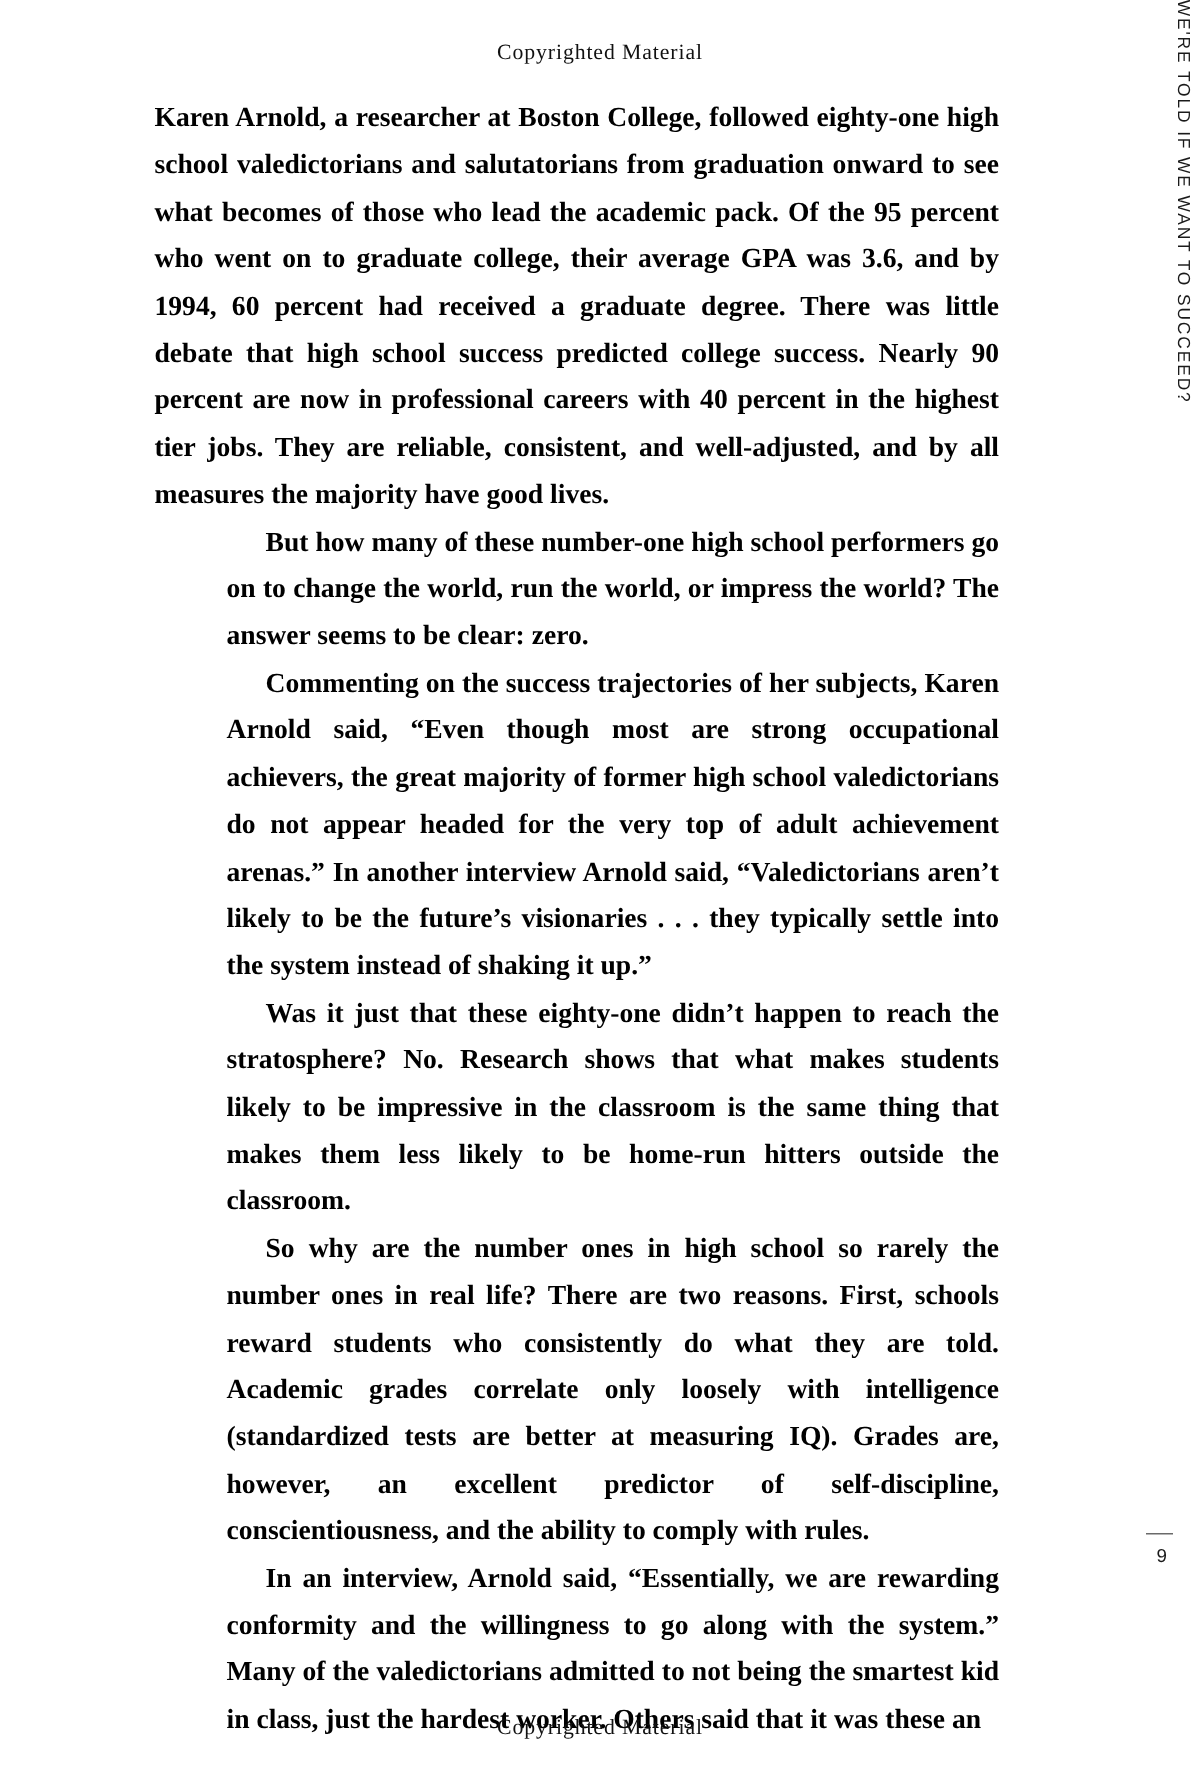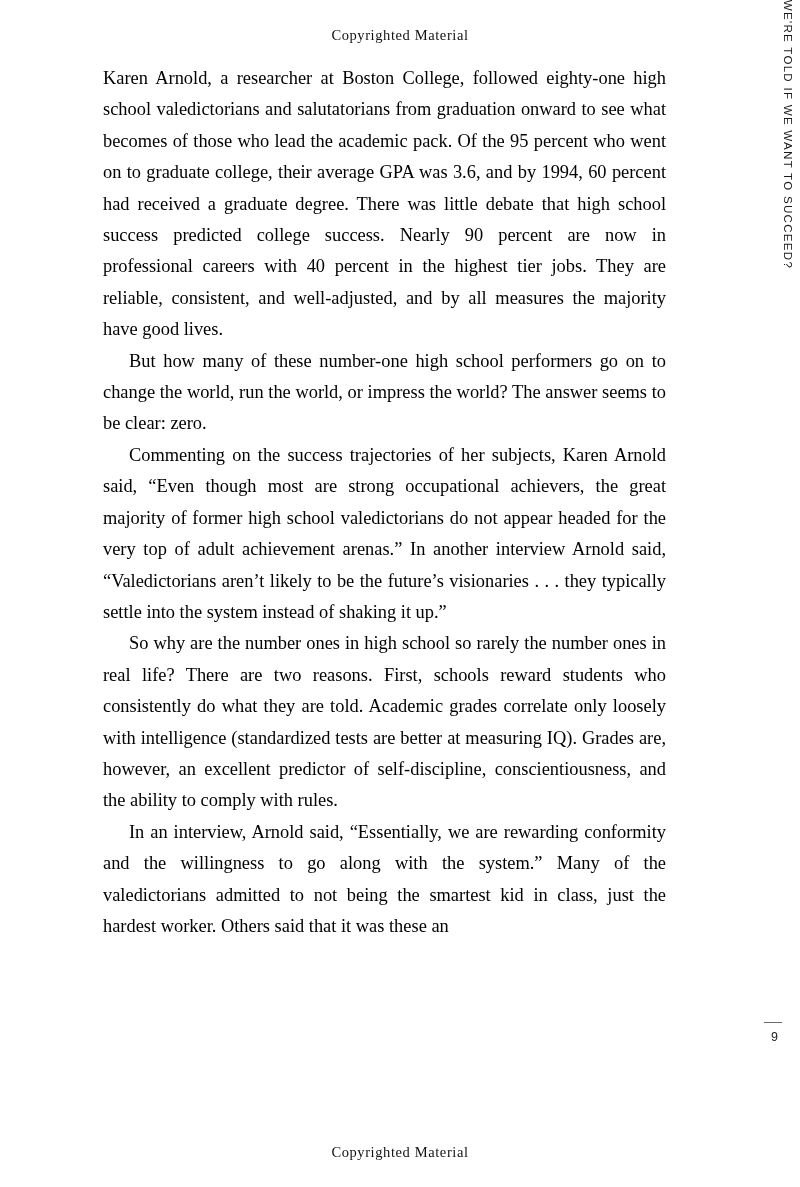--- a/index.html
+++ b/index.html
@@ -33,34 +33,36 @@
     color: #111111;
   }
   .copyright-top { top: 27px; }
   .copyright-bottom { top: 1144px; }
 
   .body-column {
     position: absolute;
     left: 103px;
     top: 63px;
     width: 563px;
+    font-weight: bold;
   }
 
   .body-column p {
     margin: 0;
     font-size: 18.4px;
     line-height: 31.4px;
     text-align: justify;
     text-justify: inter-word;
     hyphens: manual;
     color: #000000;
   }
 
   .body-column p.indent {
     text-indent: 26px;
+    margin-left: 48px;
   }
 
   
   .running-head {
     position: absolute;
     right: 18px;
     top: 380px;
     width: 660px;
     transform-origin: right top;
     transform: rotate(90deg) translateY(-100%);
@@ -101,20 +103,21 @@
 <body>
 
 <div class="page">
 
   <div class="copyright-top">Copyrighted Material</div>
 
   <div class="body-column">
     <p>Karen Arnold, a researcher at Boston College, followed eighty-one high school valedictorians and salutatorians from graduation onward to see what becomes of those who lead the academic pack. Of the 95 percent who went on to graduate college, their average GPA was 3.6, and by 1994, 60 percent had received a graduate degree. There was little debate that high school success predicted college success. Nearly 90 percent are now in professional careers with 40 percent in the highest tier jobs. They are reliable, consistent, and well-adjusted, and by all measures the majority have good lives.</p>
     <p class="indent">But how many of these number-one high school performers go on to change the world, run the world, or impress the world? The answer seems to be clear: zero.</p>
     <p class="indent">Commenting on the success trajectories of her subjects, Karen Arnold said, “Even though most are strong occupational achievers, the great majority of former high school valedictorians do not appear headed for the very top of adult achievement arenas.” In another interview Arnold said, “Valedictorians aren’t likely to be the future’s visionaries . . . they typically settle into the system instead of shaking it up.”</p>
+    <p class="indent">Was it just that these eighty-one didn’t happen to reach the stratosphere? No. Research shows that what makes students likely to be impressive in the classroom is the same thing that makes them less likely to be home-run hitters outside the classroom.</p>
     <p class="indent">So why are the number ones in high school so rarely the number ones in real life? There are two reasons. First, schools reward students who consistently do what they are told. Academic grades correlate only loosely with intelligence (standardized tests are better at measuring IQ). Grades are, however, an excellent predictor of self-discipline, conscientiousness, and the ability to comply with rules.</p>
     <p class="indent">In an interview, Arnold said, “Essentially, we are rewarding conformity and the willingness to go along with the system.” Many of the valedictorians admitted to not being the smartest kid in class, just the hardest worker. Others said that it was these an</p>
   </div>
 
   <div class="running-head-wrap">
     <div class="running-head">SHOULD WE PLAY IT SAFE AND DO WHAT WE'RE TOLD IF WE WANT TO SUCCEED?</div>
   </div>
 
   <div class="folio-rule"></div>
   <div class="folio">9</div>

